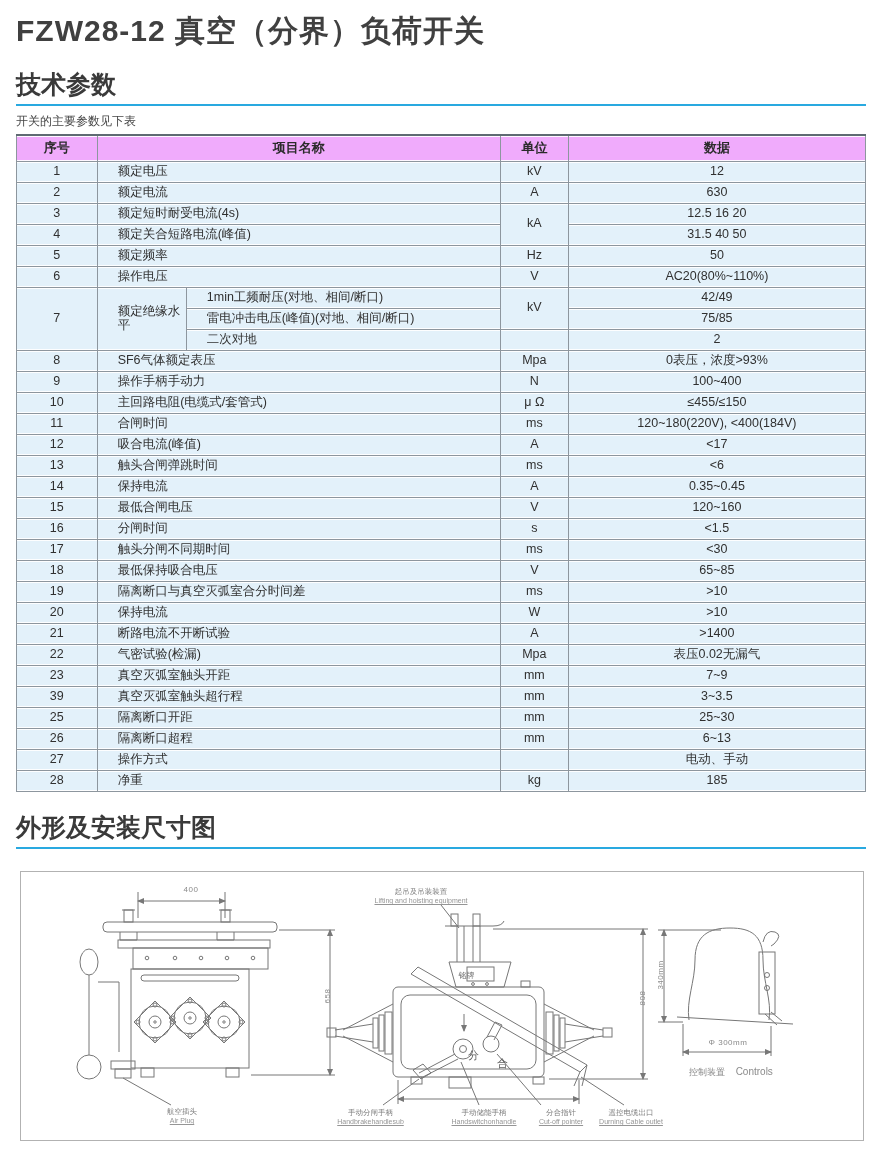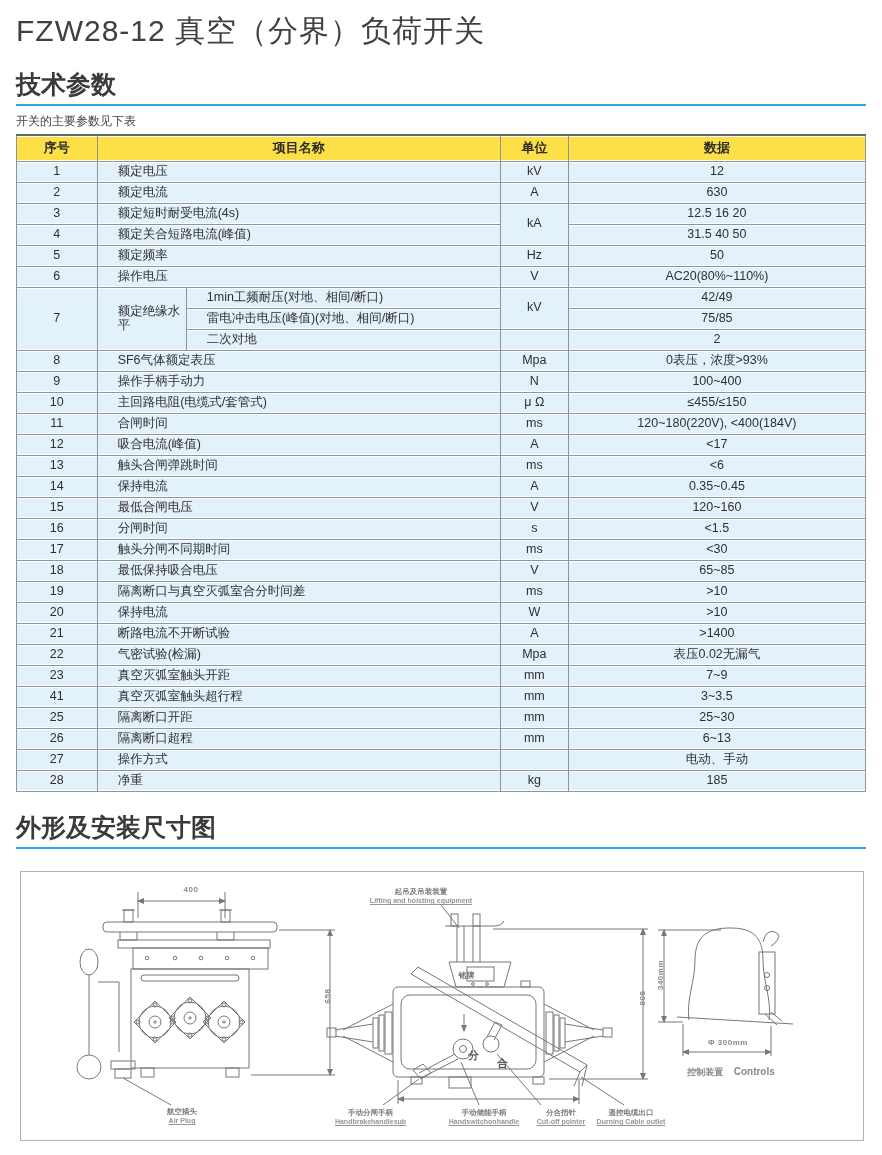--- a/index.html
+++ b/index.html
@@ -2,47 +2,47 @@
 <html><head>
 <meta charset="utf-8">
 <style>
   html,body{margin:0;padding:0;}
   body{
     width:882px;height:1155px;background:#ffffff;position:relative;
     font-family:"Liberation Sans","DejaVu Sans",sans-serif;color:#333;
     overflow:hidden;
   }
   .page-title{
-    margin:14px 0 0 16px;font-size:30px;font-weight:normal;color:#404040;
+    margin:14px 0 0 16px;font-size:30px;font-weight:bold;color:#404040;
     letter-spacing:1px;line-height:1.15;
   }
   .section-heading{
     margin:20px 16px 0 16px;font-size:25px;font-weight:bold;color:#3a3a3a;
     line-height:1.2;
   }
   .rule{height:2px;background:#29a9e0;margin:5px 16px 0 16px;}
   .table-intro{margin:7px 16px 4px 16px;font-size:12px;color:#474747;}
   table.params{
     width:850px;margin:4px 0 0 16px;border-collapse:collapse;table-layout:fixed;
     font-size:12.5px;color:#303030;border:1px solid #76818a;border-top:2px solid #5f6a73;
   }
   table.params th,table.params td{
     border:1px solid #8d969e;padding:0 4px;height:20px;line-height:1.1;
     text-align:center;background:#e3f1fa;
     box-shadow:inset 0 1px 0 rgba(255,255,255,.9), inset 0 -1px 0 rgba(255,255,255,.9);
     overflow:hidden;
   }
   table.params thead th{
-    background:#fde047;font-weight:bold;height:25px;font-size:13px;color:#2b2b2b;margin-left:15px;
+    background:#f0abfc;font-weight:bold;height:25px;font-size:13px;color:#2b2b2b;margin-left:15px;
   }
   table.params td.left{text-align:left;padding-left:20px;}
   
   .drawing-box{
     position:relative;margin:22px 0 0 20px;width:842px;height:268px;
-    border:1px solid #b2b2b2;background:#fff;font-weight:bold;
+    border:1px solid #b2b2b2;background:#fff;
   }
   .drawing-box svg{position:absolute;left:0;top:0;}
   .dim{
     position:absolute;font-size:8px;color:#8a8a8a;text-align:center;
     letter-spacing:.5px;line-height:1;
   }
   .rot{transform:rotate(-90deg);transform-origin:center center;display:block;}
   .dwg-label{
     position:absolute;text-align:center;color:#7d7d7d;font-size:7.5px;line-height:1.3;
   }
@@ -220,21 +220,21 @@
         <td>Mpa</td>
         <td>表压0.02无漏气</td>
       </tr>
       <tr>
         <td>23</td>
         <td colspan="2" class="left">真空灭弧室触头开距</td>
         <td>mm</td>
         <td>7~9</td>
       </tr>
       <tr>
-        <td>41</td>
+        <td>39</td>
         <td colspan="2" class="left">真空灭弧室触头超行程</td>
         <td>mm</td>
         <td>3~3.5</td>
       </tr>
       <tr>
         <td>25</td>
         <td colspan="2" class="left">隔离断口开距</td>
         <td>mm</td>
         <td>25~30</td>
       </tr>

